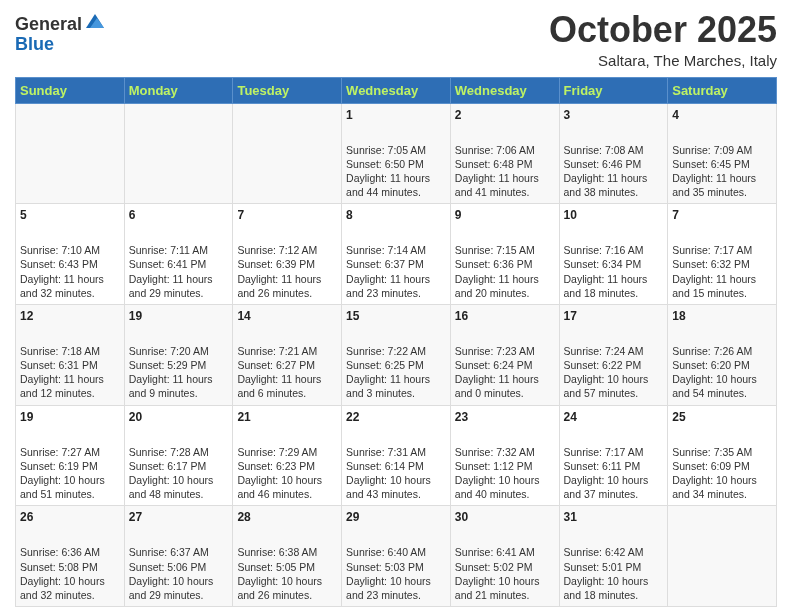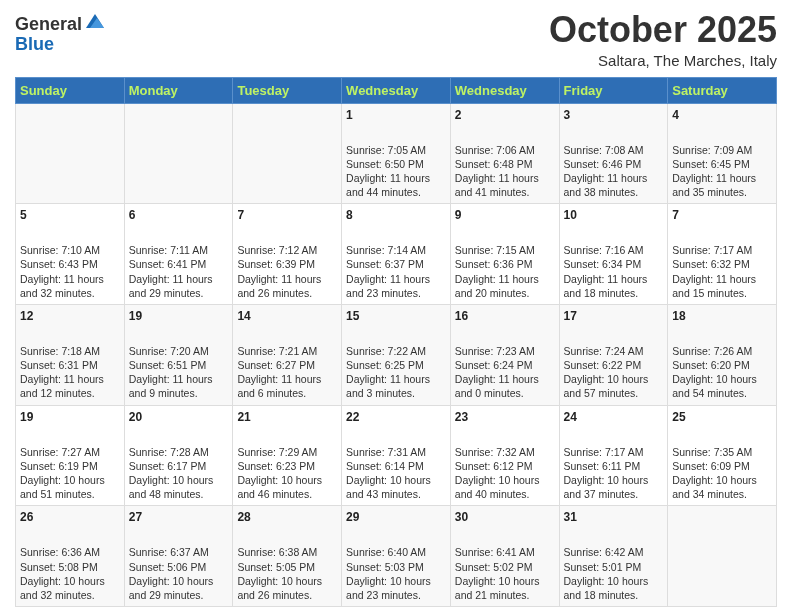--- a/index.html
+++ b/index.html
@@ -223,21 +223,21 @@
         <tr>
           <td>
             <span class="day-num">12</span>
             <div class="day-info">Sunrise: 7:18 AM
 Sunset: 6:31 PM
 Daylight: 11 hours and 12 minutes.</div>
           </td>
           <td>
             <span class="day-num">19</span>
             <div class="day-info">Sunrise: 7:20 AM
-Sunset: 6:51 PM
+Sunset: 5:29 PM
 Daylight: 11 hours and 9 minutes.</div>
           </td>
           <td>
             <span class="day-num">14</span>
             <div class="day-info">Sunrise: 7:21 AM
 Sunset: 6:27 PM
 Daylight: 11 hours and 6 minutes.</div>
           </td>
           <td>
             <span class="day-num">15</span>
@@ -285,21 +285,21 @@
           </td>
           <td>
             <span class="day-num">22</span>
             <div class="day-info">Sunrise: 7:31 AM
 Sunset: 6:14 PM
 Daylight: 10 hours and 43 minutes.</div>
           </td>
           <td>
             <span class="day-num">23</span>
             <div class="day-info">Sunrise: 7:32 AM
-Sunset: 6:12 PM
+Sunset: 1:12 PM
 Daylight: 10 hours and 40 minutes.</div>
           </td>
           <td>
             <span class="day-num">24</span>
             <div class="day-info">Sunrise: 7:17 AM
 Sunset: 6:11 PM
 Daylight: 10 hours and 37 minutes.</div>
           </td>
           <td>
             <span class="day-num">25</span>

